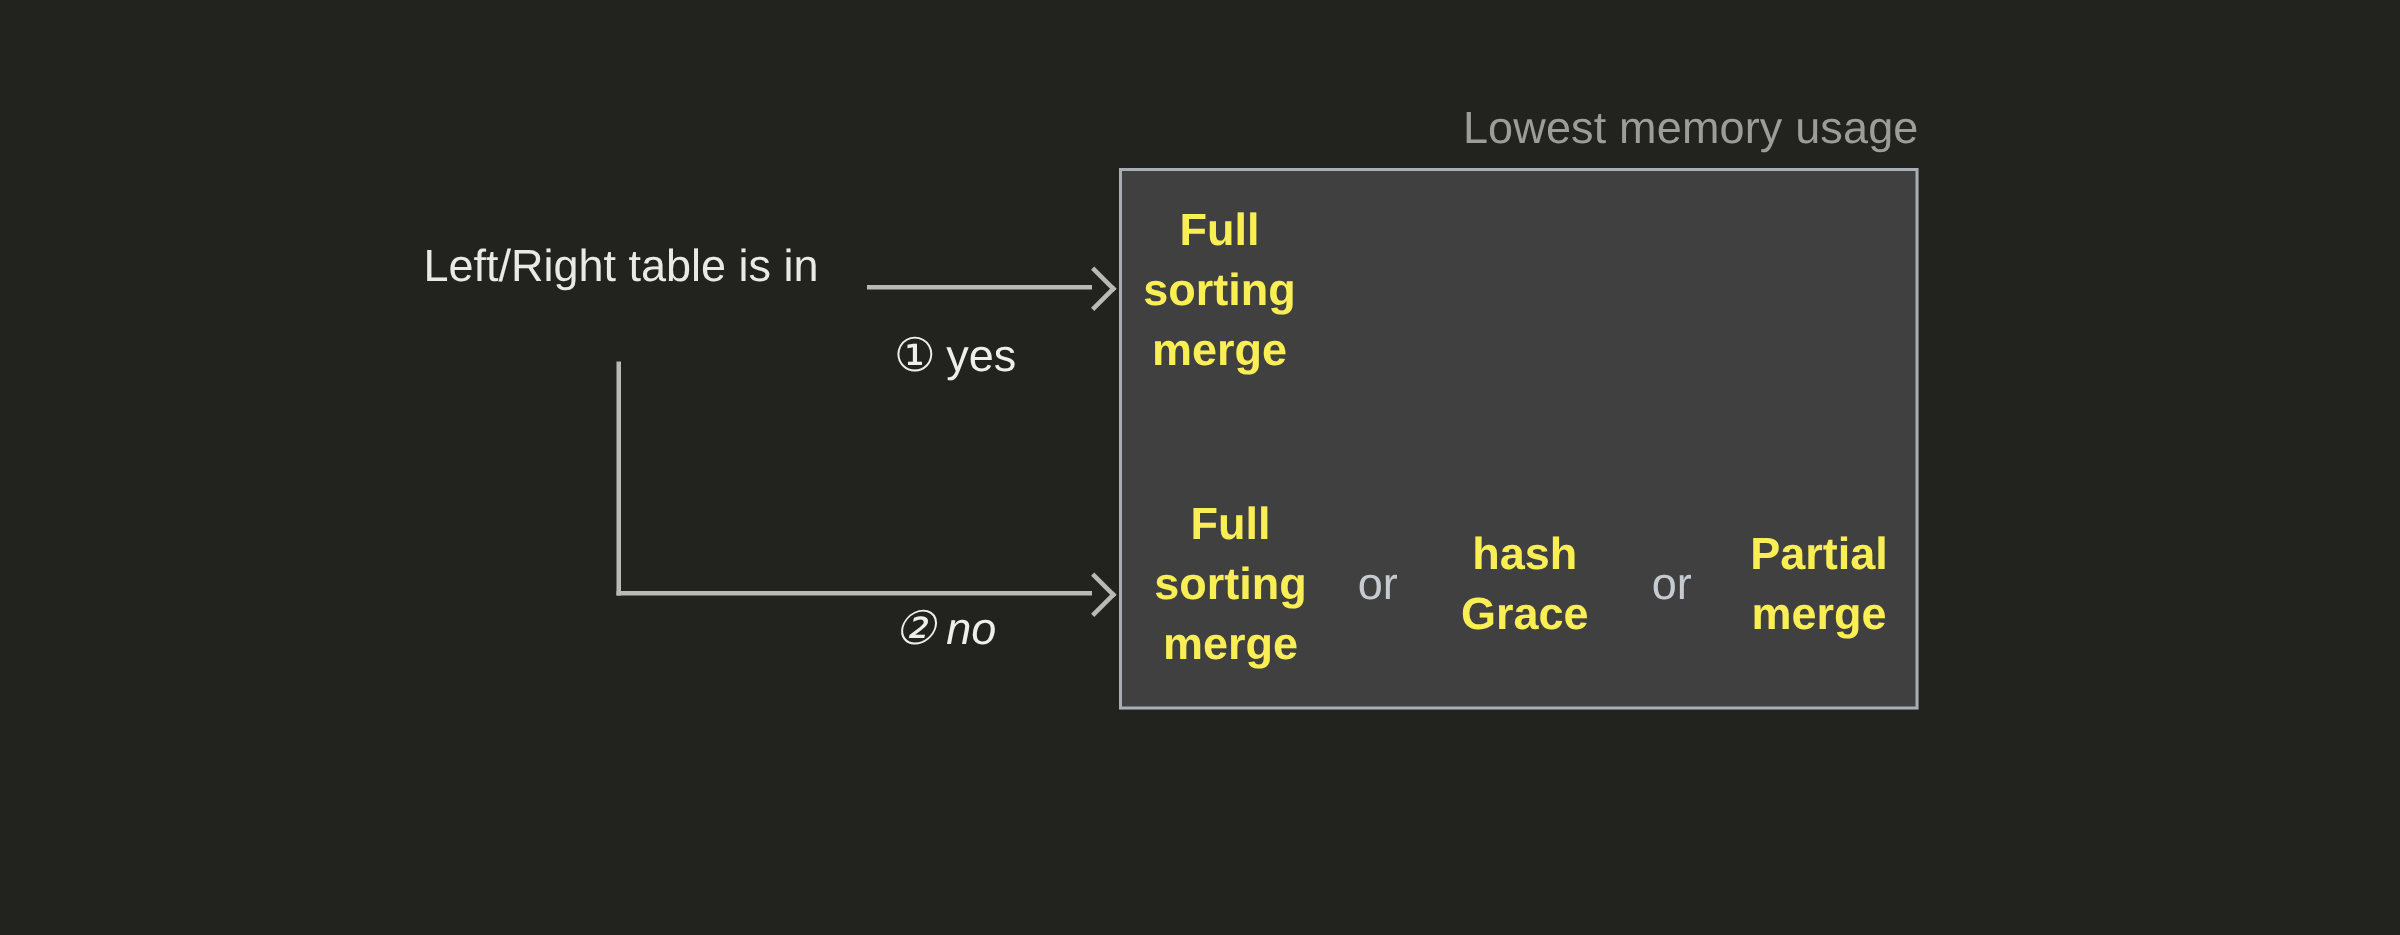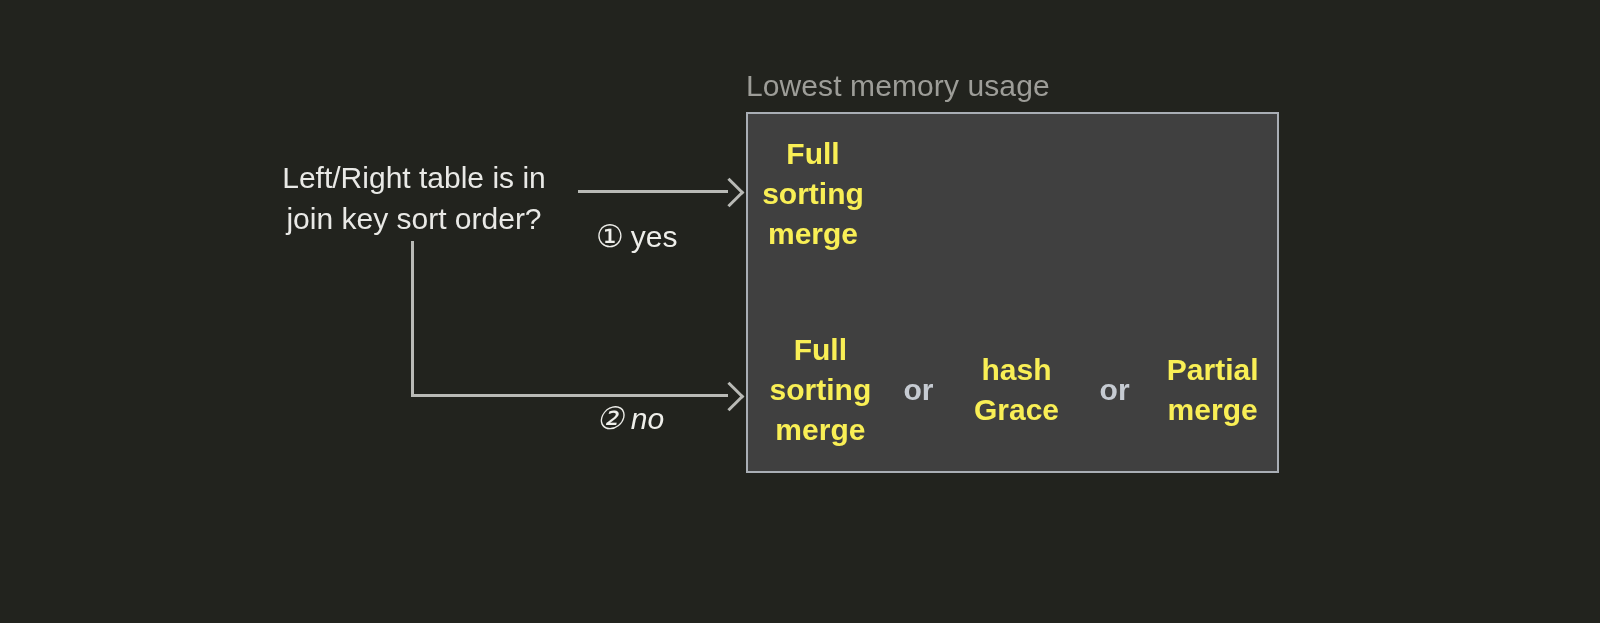--- a/index.html
+++ b/index.html
@@ -17,21 +17,21 @@
     -webkit-font-smoothing: antialiased;
   }
 
   
   .caption {
     position: absolute;
     color: #9d9d98;
     font-size: 30px;
     line-height: 36px;
     white-space: nowrap;
-    text-align: left;
+    text-align: right;
     letter-spacing: 0.1px;
   }
   #caption-top   { left: 746px; width: 533px; top: 68px; }
   #caption-bottom{ left: 746px; width: 533px; top: 482px; }
 
   
   #question {
     position: absolute;
     left: 236px;
     top: 157px;
@@ -119,42 +119,41 @@
     line-height: 40px;
     text-align: center;
     white-space: nowrap;
   }
   .option .oline { display: block; }
 
   .or-sep {
     color: #c6cbd2;
     font-size: 30px;
     line-height: 40px;
-    font-weight: bold;
+    font-weight: normal;
     text-align: center;
     white-space: nowrap;
   }
 
   
   #opt-fsm-2   { width: 130px; margin-left: 8px; }
   #or-1        { width: 68px; }
   #opt-grace   { width: 130px; }
   #or-2        { width: 68px; }
   #opt-partial { width: 130px; }
 </style>
 </head>
 <body>
 
 <div id="canvas">
 
   <div class="caption" id="caption-top">Lowest memory usage</div>
 
   <div id="question">
     <span class="qline">Left/Right table is in</span>
-    <span class="qline">join key sort order?</span>
   </div>
 
   <div class="line" id="yes-line"></div>
   <div class="arrowhead" id="yes-arrowhead"></div>
 
   <div class="line" id="elbow-vert"></div>
   <div class="line" id="elbow-horz"></div>
   <div class="arrowhead" id="no-arrowhead"></div>
 
   <div class="branch-label" id="branch-yes">

